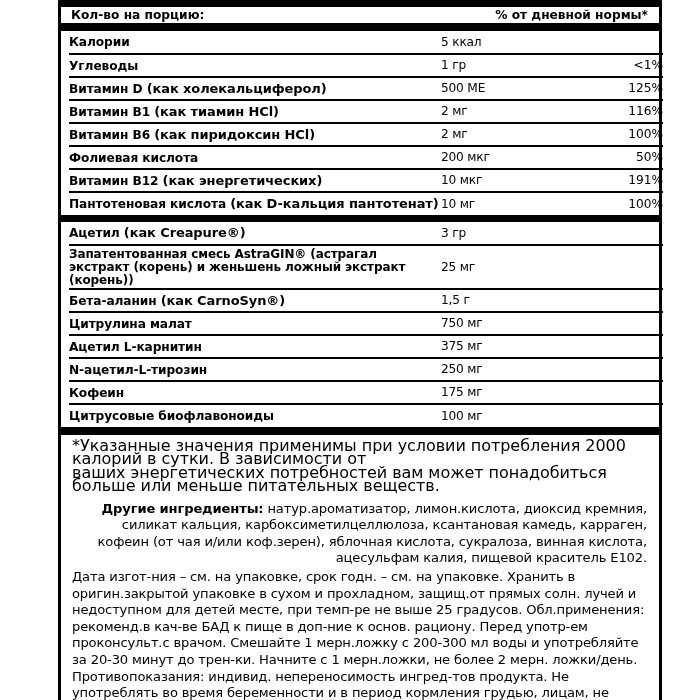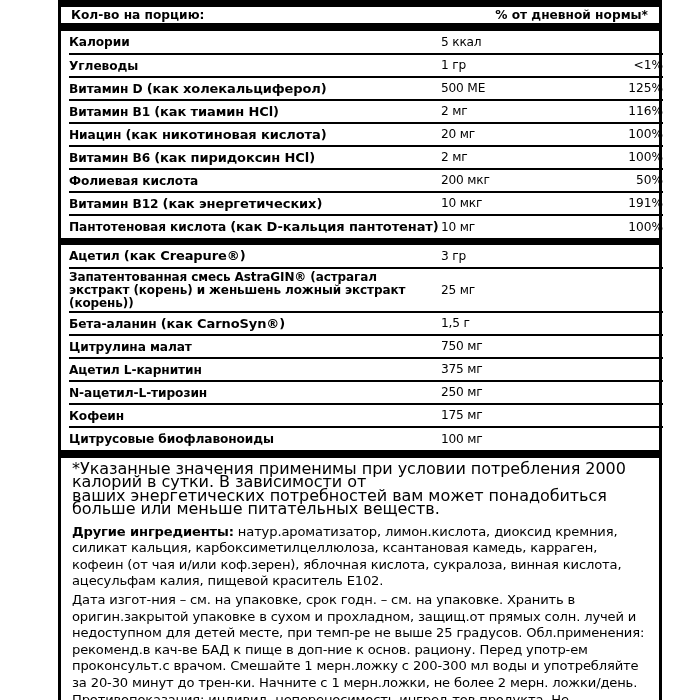--- a/index.html
+++ b/index.html
@@ -104,21 +104,21 @@
     letter-spacing: -0.05px;
   }
 
   
   .para {
     font-size: 13.1px;
     line-height: 16.6px;
     padding: 0 4px 0 3px;
     letter-spacing: -0.15px;
   }
-  .para.ingredients { padding-top: 8px; }
+  .para.ingredients { padding-top: 8px; text-align: right; }
   .para.usage { padding-top: 2px; }
   .para b { font-weight: bold; }
 
   .clipzone { overflow: hidden; }
 </style>
 </head>
 <body>
 
 <div id="label-panel">
 
@@ -156,25 +156,20 @@
           <td class="nm"><span>Витамин D </span><span class="paren">(как холекальциферол)</span></td>
           <td class="amt">500 МЕ</td>
           <td class="dv">125%</td>
         </tr>
         <tr class="facts-row">
           <td class="nm"><span>Витамин B1 </span><span class="paren">(как тиамин HCl)</span></td>
           <td class="amt">2 мг</td>
           <td class="dv">116%</td>
         </tr>
         <tr class="facts-row">
-          <td class="nm"><span>Ниацин </span><span class="paren">(как никотиновая кислота)</span></td>
-          <td class="amt">20 мг</td>
-          <td class="dv">100%</td>
-        </tr>
-        <tr class="facts-row">
           <td class="nm"><span>Витамин B6 </span><span class="paren">(как пиридоксин HCl)</span></td>
           <td class="amt">2 мг</td>
           <td class="dv">100%</td>
         </tr>
         <tr class="facts-row">
           <td class="nm"><span>Фолиевая кислота</span><span class="paren"></span></td>
           <td class="amt">200 мкг</td>
           <td class="dv">50%</td>
         </tr>
         <tr class="facts-row">

